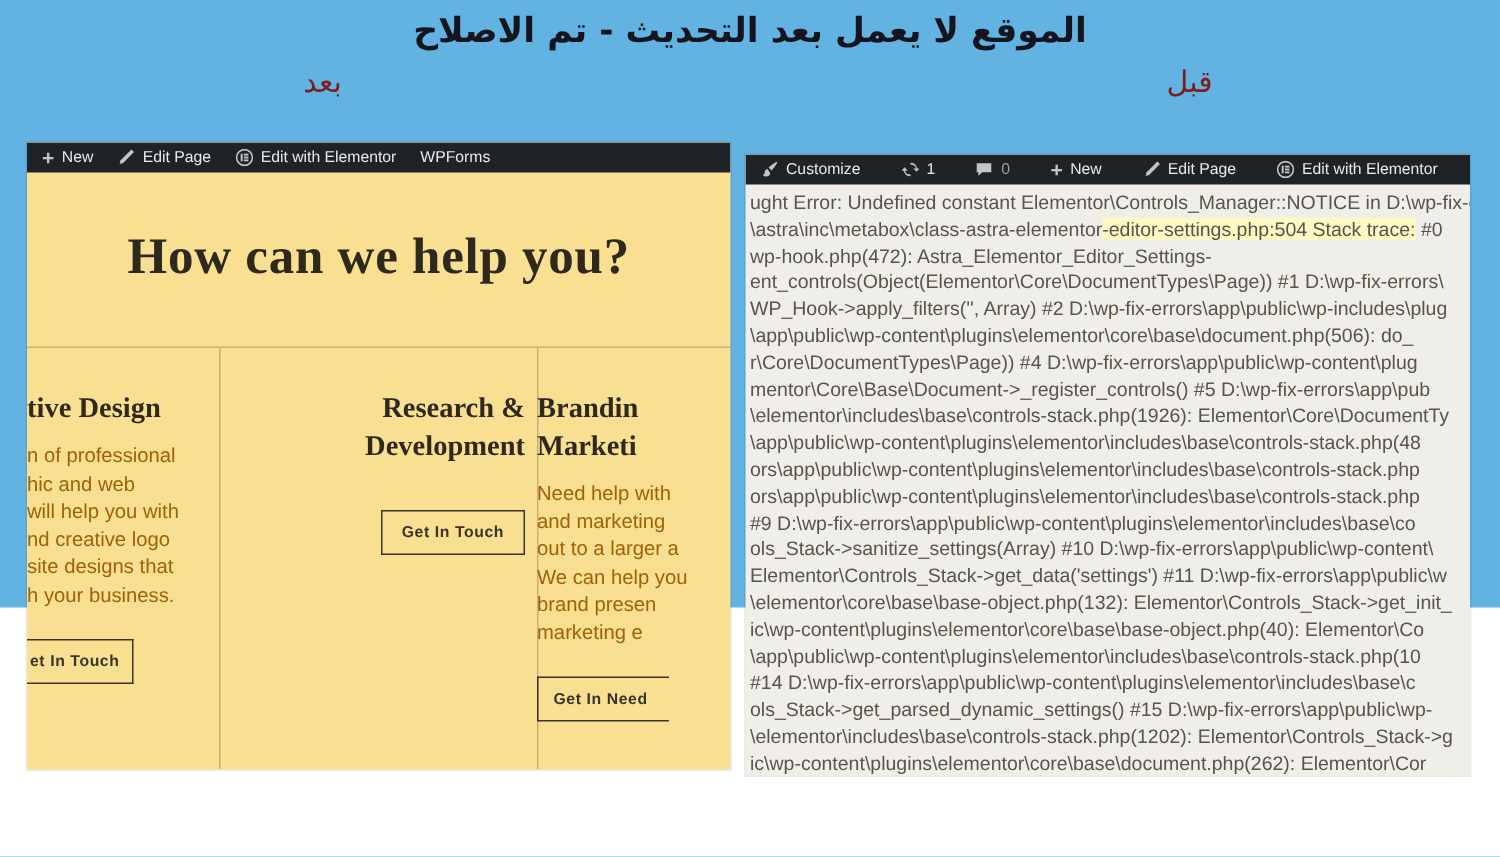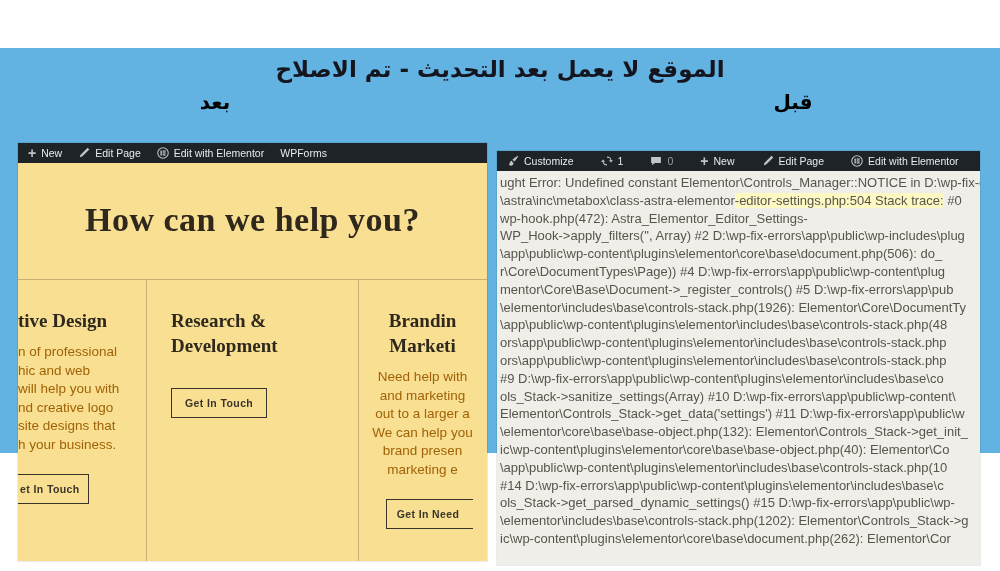--- a/index.html
+++ b/index.html
@@ -1,30 +1,30 @@
 <!DOCTYPE html>
 <html lang="ar"><head>
 <meta charset="utf-8">
 <style>
   * { margin:0; padding:0; box-sizing:border-box; }
   html,body { width:1000px; height:571px; overflow:hidden; }
   body { font-family:"Liberation Sans", sans-serif; }
 
-  .stage { position:relative; width:1000px; height:405px; background:#62b3e1;margin-top:48px; }
+  .stage { position:relative; width:1000px; height:405px; background:#62b3e1; }
 
   
   .main-title {
     position:absolute; top:8px; left:0; right:0;
     text-align:center; direction:rtl;
     font-family:"DejaVu Sans", sans-serif;
     font-weight:bold; font-size:23px; color:#15151f;
   }
   .side-label {
     position:absolute; top:42px; width:130px; text-align:center; direction:rtl;
-    font-family:"DejaVu Sans", sans-serif; font-weight:bold; font-size:20px; color:#000000;
+    font-family:"DejaVu Sans", sans-serif; font-weight:normal; font-size:20px; color:#7f1d1d;
   }
   .label-after  { left:150px; }
   .label-before { left:728px; }
 
   
   .panel { position:absolute; overflow:hidden; box-shadow:0 0 0 1px rgba(0,0,0,0.08); }
   .panel-after  { left:18px;  top:95px;  width:469px; height:418px; background:#f8df92; }
   .panel-before { left:497px; top:103px; width:483px; height:414px; background:#f0eee8; }
 
   
@@ -45,22 +45,22 @@
     font-family:"Liberation Serif", serif; font-weight:bold;
     font-size:34px; color:#2f281d; letter-spacing:0.5px;
   }
   .hline { position:absolute; left:0; right:0; top:116px; height:1px; background:rgba(85,72,45,0.30); }
   .vline { position:absolute; top:117px; bottom:0; width:1px; background:rgba(85,72,45,0.30); }
   .vline-1 { left:128px; }
   .vline-2 { left:340px; }
 
   .col { position:absolute; top:117px; bottom:0; padding-top:28px; }
   .col-1 { left:0;     width:128px; text-align:left;  }
-  .col-2 { left:128px; width:212px; text-align:left; padding-left:25px; padding-right:8px; }
-  .col-3 { left:340px; width:129px; text-align:center; }
+  .col-2 { left:128px; width:212px; text-align:right; padding-left:25px; padding-right:8px; }
+  .col-3 { left:340px; width:129px; text-align:left; }
 
   .col-title {
     font-family:"Liberation Serif", serif; font-weight:bold;
     font-size:19px; line-height:25px; color:#2f281d;
     white-space:pre-line; margin-bottom:10px;
   }
   .col-body {
     font-size:13.5px; line-height:18.5px; color:#a16207;
     white-space:pre-line;
   }
@@ -199,20 +199,21 @@
       </span>
       <span class="ab-item">
         <span>WPForms</span>
       </span>
     </div>
 
     <div class="errlog">
       <div class="err-line">ught Error: Undefined constant Elementor\Controls_Manager::NOTICE in D:\wp-fix-er</div>
       <div class="err-line"><span>\astra\inc\metabox\class-astra-elementor</span><span class="err-hl">-editor-settings.php:504 Stack trace:</span><span> #0</span></div>
       <div class="err-line">wp-hook.php(472): Astra_Elementor_Editor_Settings-</div>
+      <div class="err-line">ent_controls(Object(Elementor\Core\DocumentTypes\Page)) #1 D:\wp-fix-errors\</div>
       <div class="err-line">WP_Hook-&gt;apply_filters('', Array) #2 D:\wp-fix-errors\app\public\wp-includes\plug</div>
       <div class="err-line">\app\public\wp-content\plugins\elementor\core\base\document.php(506): do_</div>
       <div class="err-line">r\Core\DocumentTypes\Page)) #4 D:\wp-fix-errors\app\public\wp-content\plug</div>
       <div class="err-line">mentor\Core\Base\Document-&gt;_register_controls() #5 D:\wp-fix-errors\app\pub</div>
       <div class="err-line">\elementor\includes\base\controls-stack.php(1926): Elementor\Core\DocumentTy</div>
       <div class="err-line">\app\public\wp-content\plugins\elementor\includes\base\controls-stack.php(48</div>
       <div class="err-line">ors\app\public\wp-content\plugins\elementor\includes\base\controls-stack.php</div>
       <div class="err-line">ors\app\public\wp-content\plugins\elementor\includes\base\controls-stack.php</div>
       <div class="err-line">#9 D:\wp-fix-errors\app\public\wp-content\plugins\elementor\includes\base\co</div>
       <div class="err-line">ols_Stack-&gt;sanitize_settings(Array) #10 D:\wp-fix-errors\app\public\wp-content\</div>

